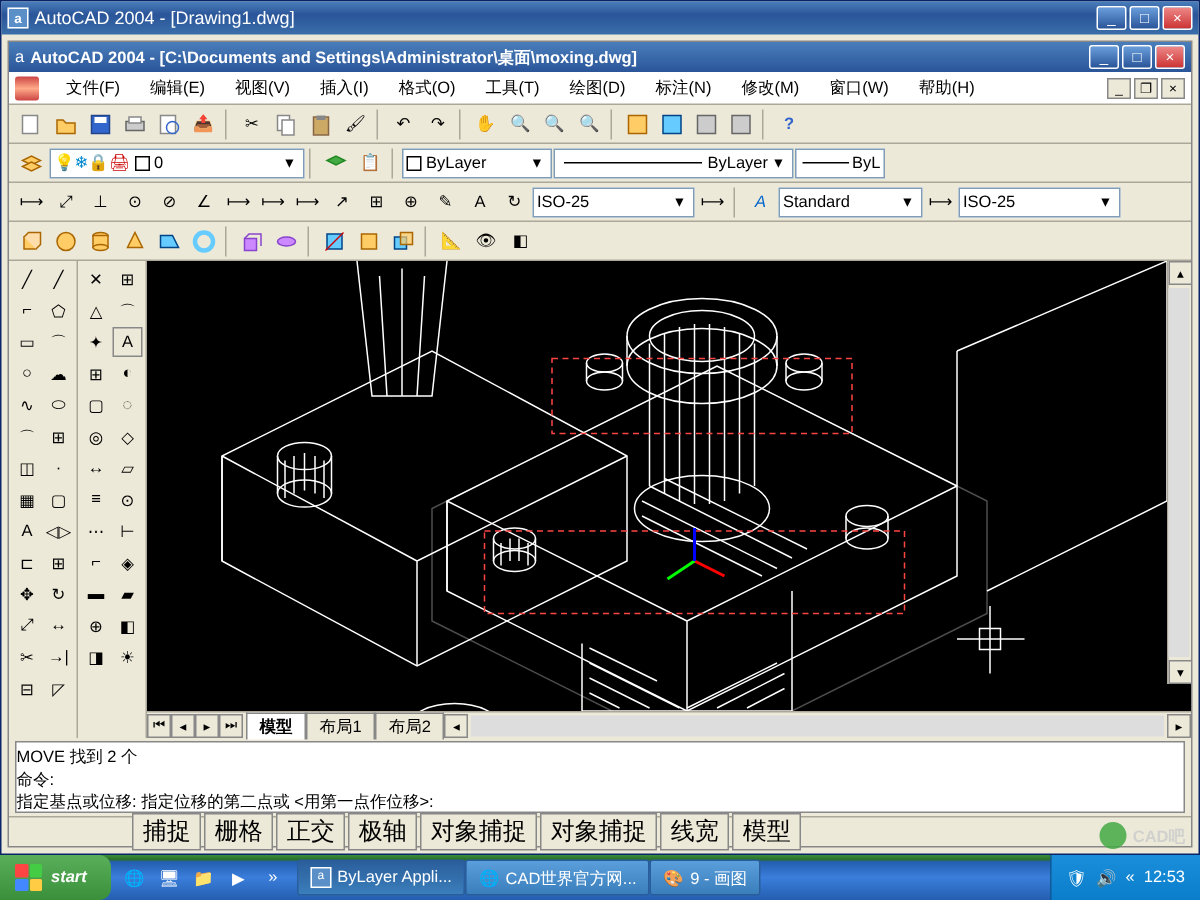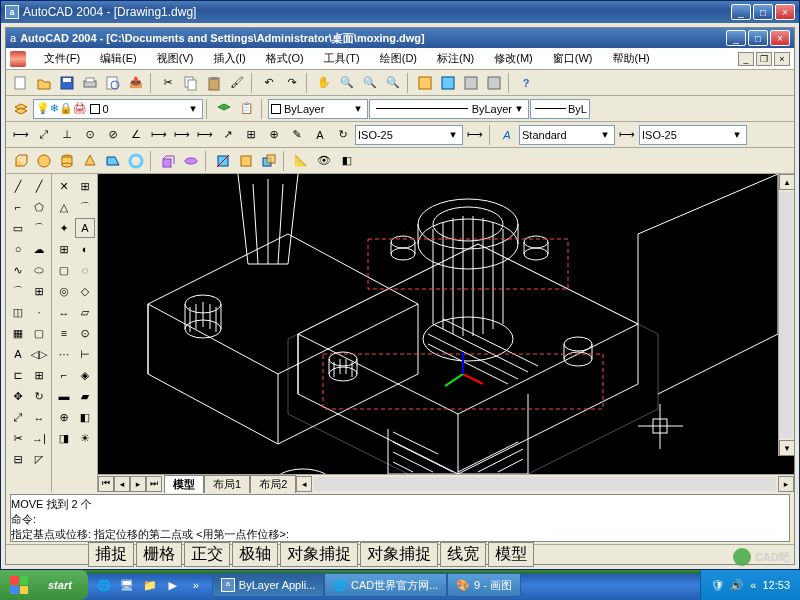--- a/index.html
+++ b/index.html
@@ -39,21 +39,21 @@
 .tab{padding:1px 8px;background:#ece9d8;border:1px solid #888;border-bottom:none;font-size:11px;cursor:pointer}
 .tab.active{background:#fff;font-weight:bold}
 .scroll-track{flex:1;background:#ddd;height:14px;margin:0 2px}
 .scroll-v{position:absolute;right:0;top:0;bottom:18px;width:16px;background:#ece9d8;border-left:1px solid #aca899;display:flex;flex-direction:column}
 .scroll-v .scroll-track{flex:1;width:14px;margin:2px 0}
 .cmdline{height:48px;background:#fff;border:1px solid #888;margin:2px 4px;padding:2px 0;font-family:SimSun,monospace;font-size:12px;overflow:hidden}
 .statusbar{height:20px;background:#ece9d8;border-top:1px solid #aca899;display:flex;align-items:center;padding:0 4px;gap:2px}
 .status-coord{width:180px;border:1px inset #ddd;padding:1px 4px;font-size:11px}
 .status-btn{padding:1px 6px;border:1px solid #888;background:#ece9d8;cursor:pointer;font-size:16px}
 .taskbar{position:absolute;bottom:0;left:0;right:0;height:30px;background:linear-gradient(#3a8f3a,#2a6f2a 10%,#245eb0 15%,#3a7edb 50%,#245eb0);display:flex;align-items:center;color:#fff}
-.start-btn{background:linear-gradient(#5aaf5a,#3a8f3a);height:30px;padding:0 16px 0 10px;display:flex;align-items:center;gap:20px;font-weight:bold;font-style:italic;font-size:14px;border-radius:0 8px 8px 0;cursor:pointer}
+.start-btn{background:linear-gradient(#5aaf5a,#3a8f3a);height:30px;padding:0 16px 0 10px;display:flex;align-items:center;gap:6px;font-weight:bold;font-style:italic;font-size:14px;border-radius:0 8px 8px 0;cursor:pointer}
 .start-logo{width:18px;height:18px;display:grid;grid-template-columns:1fr 1fr;gap:1px}
 .start-logo div{border-radius:1px}
 .ql{display:flex;gap:3px;padding:0 6px}
 .ql-btn{width:20px;height:20px;cursor:pointer;display:flex;align-items:center;justify-content:center}
 .task-btn{height:24px;background:linear-gradient(#5a9edb,#3a7ebb);border:1px solid #2a5e9b;border-radius:2px;padding:0 8px;display:flex;align-items:center;gap:4px;cursor:pointer;max-width:150px;font-size:11px;overflow:hidden;white-space:nowrap}
 .task-btn.active{background:linear-gradient(#2a5e9b,#3a7ebb)}
 .tray{margin-left:auto;background:linear-gradient(#1a8eda,#0a7eca);height:30px;padding:0 10px;display:flex;align-items:center;gap:6px;border-left:1px solid #0a5e9a}
 .clock{font-size:11px}
 .watermark{position:absolute;right:10px;bottom:34px;color:#ccc;font-size:14px;font-weight:bold;opacity:0.85;display:flex;align-items:center;gap:4px}
 .wm-icon{width:18px;height:18px;background:#4a4;border-radius:50%}

